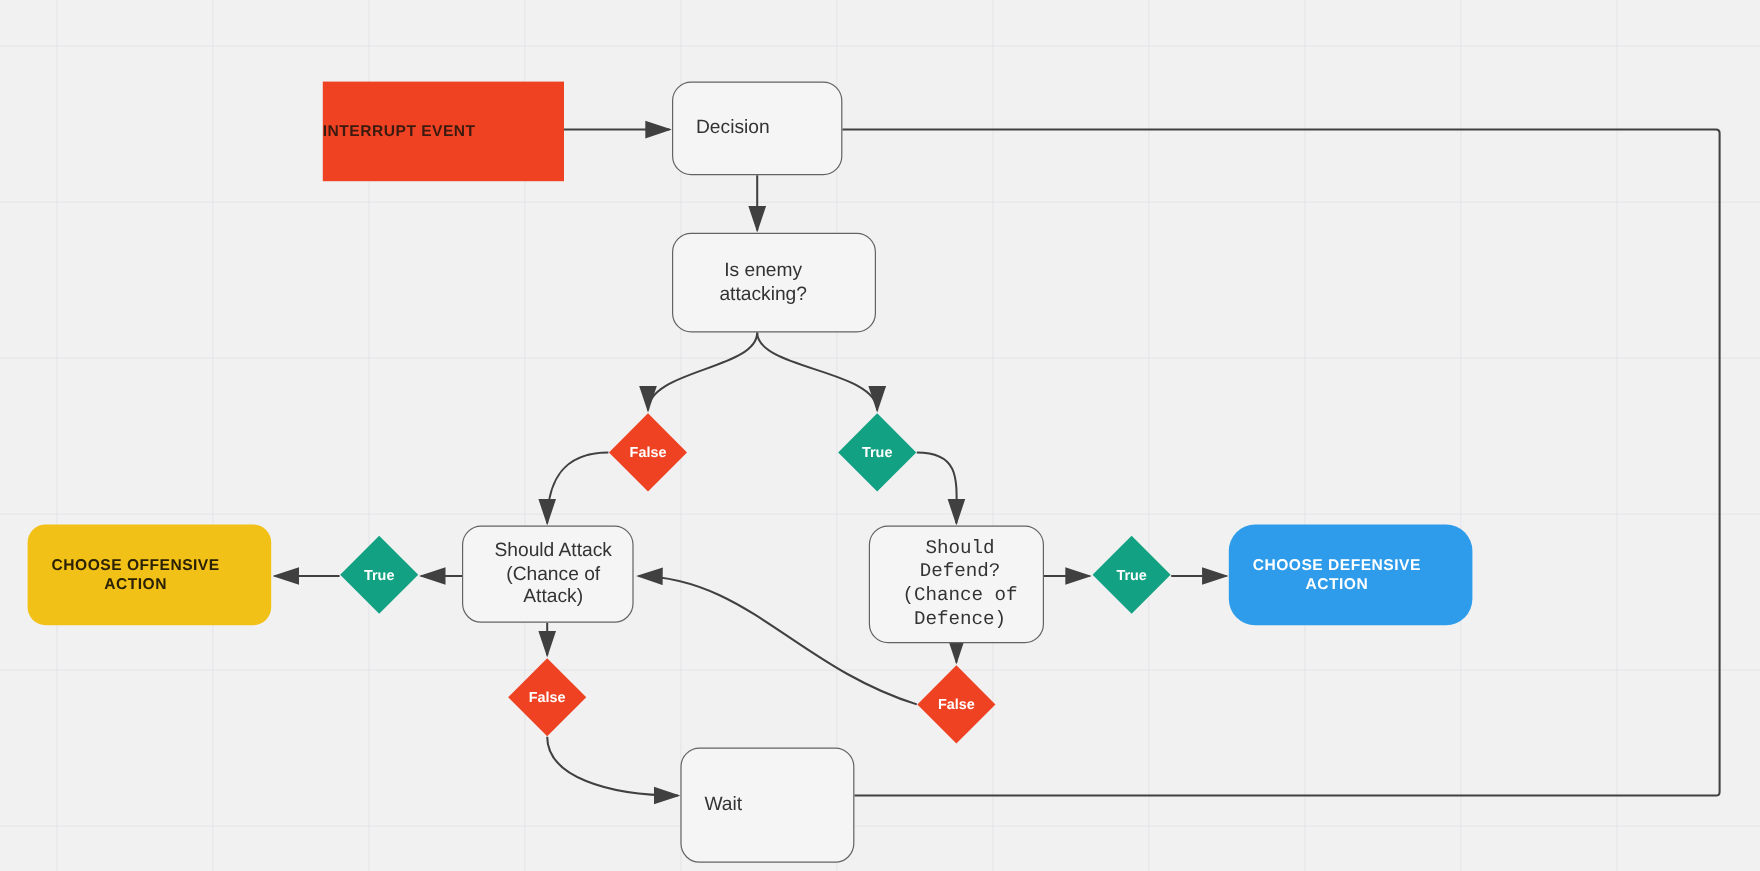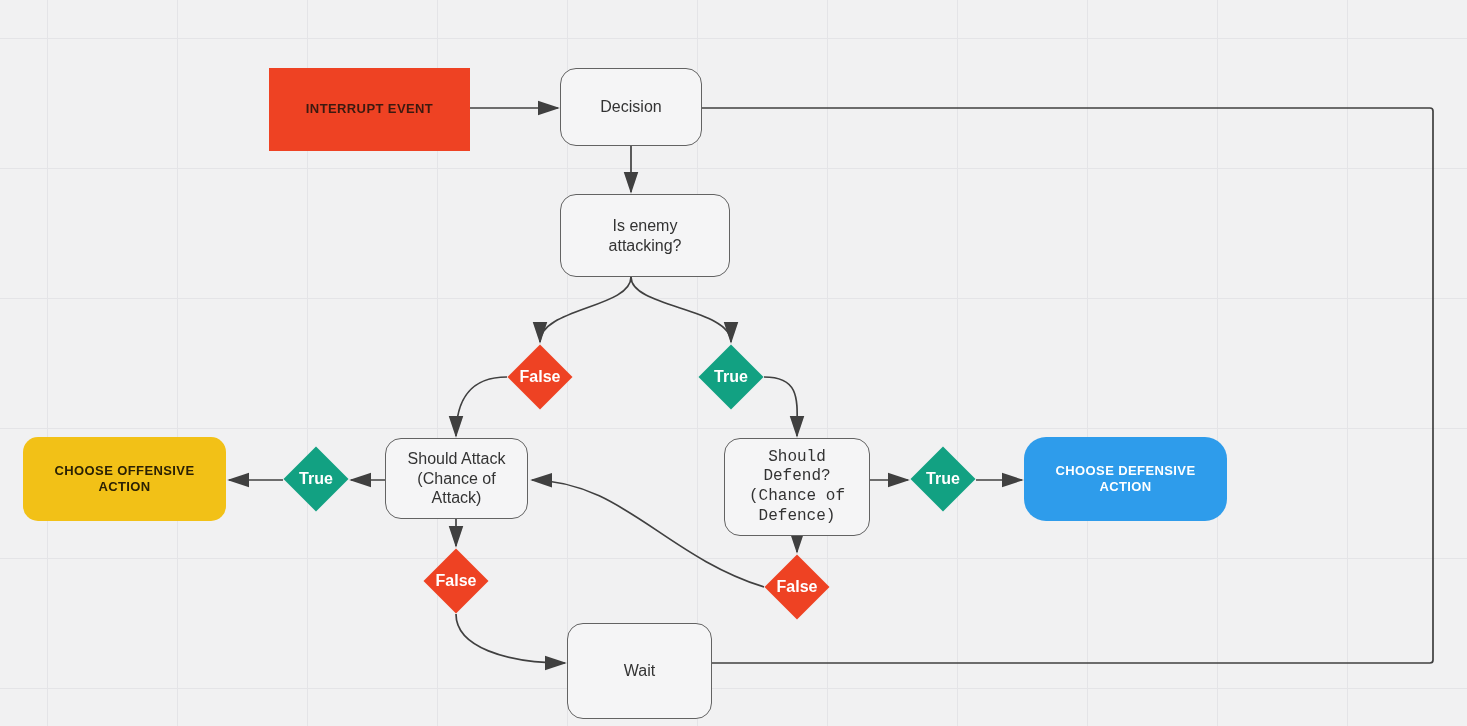--- a/index.html
+++ b/index.html
@@ -13,40 +13,40 @@
     background-color:#f1f1f2;
     background-image:
       linear-gradient(to right, #e4e4e7 1px, transparent 1px),
       linear-gradient(to bottom, #e4e4e7 1px, transparent 1px);
     background-size:130px 130px;
     background-position:47px 38px;
   }
   svg.wires{position:absolute;left:0;top:0;width:1467px;height:726px;pointer-events:none;}
   svg.wires path{pointer-events:stroke;}
 
-  .node{position:absolute;display:flex;align-items:center;justify-content:center;
+  .node{position:absolute;display:flex;align-items:center;justify-content:flex-start;
         text-align:center;box-sizing:border-box;}
   .rounded{
     background:#f5f5f6;border:1px solid #636363;border-radius:16px;
-    color:#333;font-size:16px;line-height:1.22;
+    color:#333;font-size:16px;line-height:1.22;padding-left:19px;
   }
   .rounded .node-label{max-width:112px;}
   .chip{font-weight:bold;font-size:13px;letter-spacing:.4px;line-height:1.25;}
   .chip .node-label{max-width:180px;}
   .chip-red{background:#ee4223;color:#3b1a10;}
   .chip-yellow{background:#f2c117;color:#2b2104;}
   .chip-blue{background:#2e9ceb;color:#ffffff;}
 
   .diamond{position:absolute;width:66px;height:66px;}
   .diamond .shape{position:absolute;inset:10px;transform:rotate(45deg);}
   .diamond.d-red .shape{background:#ee4223;}
   .diamond.d-teal .shape{background:#12a182;}
   .diamond .lbl{
     position:absolute;inset:0;display:flex;align-items:center;justify-content:center;
-    color:#fff;font-weight:bold;font-size:16px;
+    color:#fff;font-weight:bold;font-size:12px;
   }
 </style>
 </head>
 <body>
 
 <div class="canvas">
 
   <svg class="wires">
     <defs>
       <marker id="arr" viewBox="0 0 12 8" refX="11" refY="4" markerWidth="13" markerHeight="9" orient="auto">

